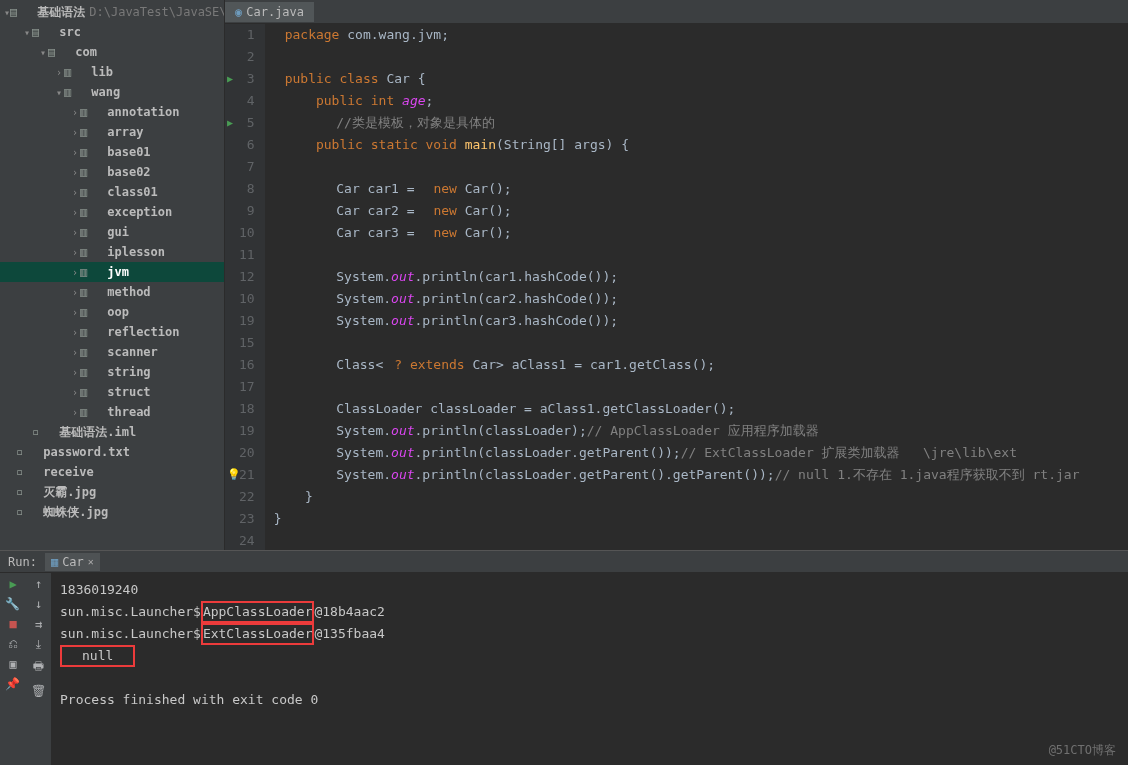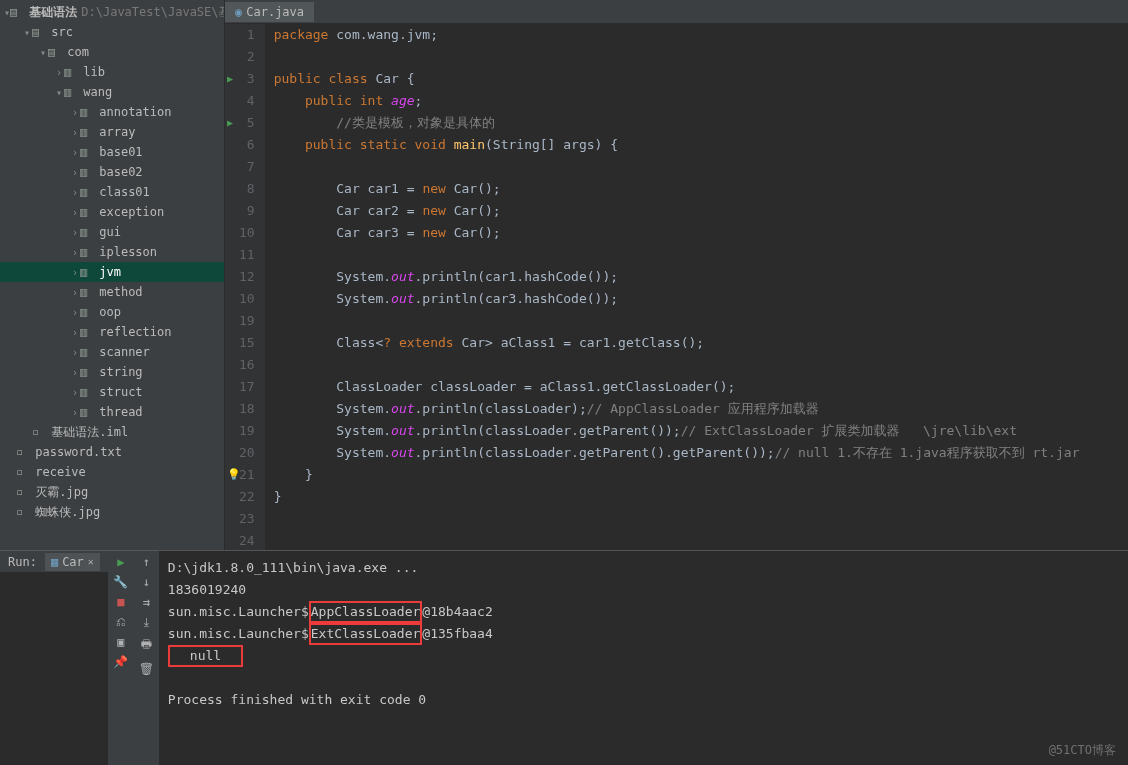--- a/index.html
+++ b/index.html
@@ -37,21 +37,21 @@
 .tree-item .arrow {
   width: 10px;
   display: inline-block;
   text-align: center;
   color: #888;
   font-size: 10px;
 }
 .icon-folder { color: #8a938e; }
 .icon-package { color: #8a938e; }
 .icon-file { color: #8a938e; }
-.item-text { margin-left: 12px; }
+.item-text { margin-left: 20px; font-weight: bold; }
 .item-path { color: #787878; margin-left: 4px; }
 
 .editor-area {
   flex: 1;
   display: flex;
   flex-direction: column;
   background: #2b2b2b;
 }
 .editor-tabs {
   height: 24px;
@@ -92,32 +92,32 @@
   color:#b7b342;
   font-size:11px;
 }
 .code {
   flex: 1;
   font-family: "Consolas", monospace;
   font-size: 13px;
   padding: 0 8px;
 }
 .code-line { height: 22px; line-height: 22px; white-space: pre; }
-.kw { color: #cc7832; }
+.kw { color: #cc7832; margin-left: 11px; }
 .field { color: #d946ef; font-style: italic; }
 .comment { color: #808080; }
 .method { color: #ffc66d; }
 .punct { color: #a9b7c6; }
 
 .run-panel {
   height: 215px;
   background: #2b2b2b;
   border-top: 1px solid #555;
   display: flex;
-  flex-direction: row;
+  flex-direction: column;
 }
 .run-header {
   height: 22px;
   background: #3c3f41;
   display: flex;
   align-items: center;
   padding: 0 8px;
   gap: 8px;
   border-bottom: 1px solid #2b2b2b;
   color: #bbb;
@@ -357,20 +357,21 @@
           <div class="code-line"><span class="kw">public class</span> Car <span class="punct">{</span></div>
           <div class="code-line">    <span class="kw">public int</span> <span class="field">age</span><span class="punct">;</span></div>
           <div class="code-line">        <span class="comment">//类是模板，对象是具体的</span></div>
           <div class="code-line">    <span class="kw">public static void</span> <span class="method">main</span><span class="punct">(</span>String<span class="punct">[]</span> args<span class="punct">) {</span></div>
           <div class="code-line"></div>
           <div class="code-line">        Car car1 <span class="punct">=</span> <span class="kw">new</span> Car<span class="punct">();</span></div>
           <div class="code-line">        Car car2 <span class="punct">=</span> <span class="kw">new</span> Car<span class="punct">();</span></div>
           <div class="code-line">        Car car3 <span class="punct">=</span> <span class="kw">new</span> Car<span class="punct">();</span></div>
           <div class="code-line"></div>
           <div class="code-line">        System.<span class="field">out</span>.println<span class="punct">(</span>car1.hashCode<span class="punct">());</span></div>
+          <div class="code-line">        System.<span class="field">out</span>.println<span class="punct">(</span>car2.hashCode<span class="punct">());</span></div>
           <div class="code-line">        System.<span class="field">out</span>.println<span class="punct">(</span>car3.hashCode<span class="punct">());</span></div>
           <div class="code-line"></div>
           <div class="code-line">        Class&lt;<span class="kw">? extends</span> Car&gt; aClass1 <span class="punct">=</span> car1.getClass<span class="punct">();</span></div>
           <div class="code-line"></div>
           <div class="code-line">        ClassLoader classLoader <span class="punct">=</span> aClass1.getClassLoader<span class="punct">();</span></div>
           <div class="code-line">        System.<span class="field">out</span>.println<span class="punct">(</span>classLoader<span class="punct">);</span><span class="comment">// AppClassLoader 应用程序加载器</span></div>
           <div class="code-line">        System.<span class="field">out</span>.println<span class="punct">(</span>classLoader.getParent<span class="punct">());</span><span class="comment">// ExtClassLoader 扩展类加载器   \jre\lib\ext</span></div>
           <div class="code-line">        System.<span class="field">out</span>.println<span class="punct">(</span>classLoader.getParent<span class="punct">()</span>.getParent<span class="punct">());</span><span class="comment">// null 1.不存在 1.java程序获取不到 rt.jar</span></div>
           <div class="code-line">    <span class="punct">}</span></div>
           <div class="code-line"><span class="punct">}</span></div>
@@ -401,21 +402,20 @@
     </div>
     <div class="run-left-tools2">
       <span class="tool-icon">↑</span>
       <span class="tool-icon">↓</span>
       <span class="tool-icon">⇉</span>
       <span class="tool-icon">⤓</span>
       <span class="tool-icon">🖶</span>
       <span class="tool-icon">🗑</span>
     </div>
     <div class="console">
-      <div class="console-line"><span>D:\jdk1.8.0_111\bin\java.exe ...</span></div>
       <div class="console-line"><span>1836019240</span></div>
       <div class="console-line"><span>sun.misc.Launcher$</span><span class="highlight-box">AppClassLoader</span><span>@18b4aac2</span></div>
       <div class="console-line"><span>sun.misc.Launcher$</span><span class="highlight-box">ExtClassLoader</span><span>@135fbaa4</span></div>
       <div class="console-line"><span class="highlight-box" style="padding:0 20px">null</span></div>
       <div class="console-line"><span></span></div>
       <div class="console-line"><span>Process finished with exit code 0</span></div>
       <div class="watermark">@51CTO博客</div>
     </div>
   </div>
 </div>

